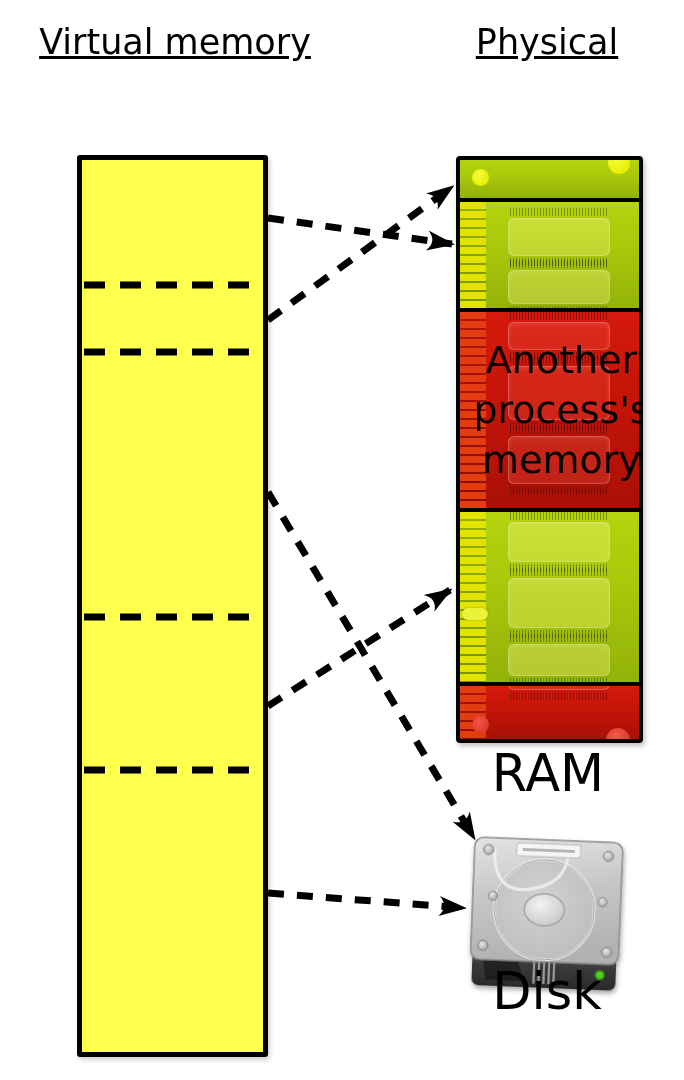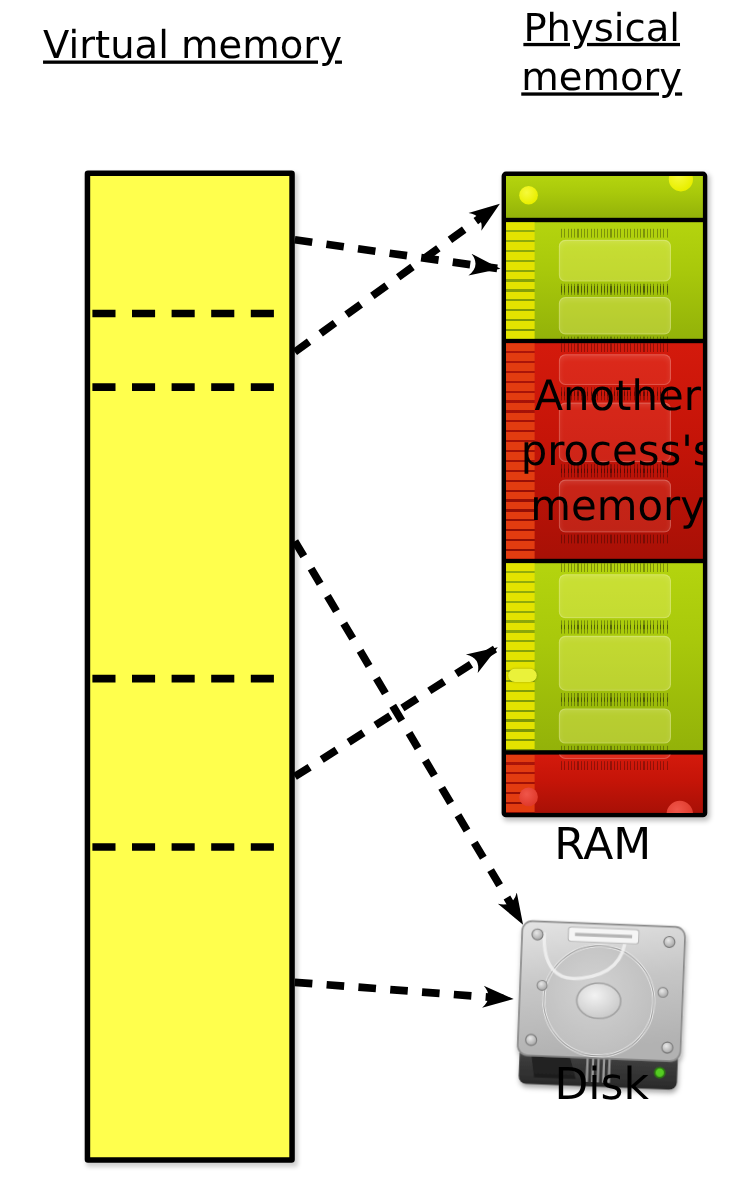--- a/index.html
+++ b/index.html
@@ -18,21 +18,21 @@
     width:684px;height:1080px;position:relative;overflow:hidden;
     background:#ffffff;
     font-family:"DejaVu Sans","Liberation Sans",sans-serif;
     color:var(--ink);
   }
   .title{
     position:absolute;text-align:center;
     font-size:35px;line-height:45px;font-weight:400;letter-spacing:0;text-decoration:underline;
   }
   #title-virtual{left:10px;top:20px;width:330px;}
-  #title-physical{left:430px;top:4px;width:234px;}
+  #title-physical{left:430px;top:20px;width:234px;}
 
   
   #vm-column{
     position:absolute;left:77px;top:155px;width:191px;height:902px;
     background:var(--vm-yellow);
     border:5px solid #000;border-radius:3px;box-sizing:border-box;
     box-shadow:2px 3px 4px rgba(0,0,0,0.18);
   }
 
   
@@ -69,36 +69,35 @@
   .chip::before{top:-10px;}
   .chip::after{bottom:-10px;}
   .chip-red{--chipfill:rgba(255,100,80,0.22);}
   .dot{position:absolute;border-radius:50%;background:radial-gradient(circle at 40% 35%,#f6fa3c,var(--dot-yellow) 70%);}
   .dot-red{background:radial-gradient(circle at 40% 35%,#f0564a,#e03a2c 70%);}
   #other-process-text{
     position:absolute;left:26px;right:2px;top:0;bottom:0;
     display:flex;align-items:center;justify-content:center;text-align:center;
     font-size:38px;line-height:1.32;color:#000;z-index:3;
   }
-  .big-label{position:absolute;font-size:40px;line-height:1;color:#000;text-align:center;}
+  .big-label{position:absolute;font-size:51px;line-height:1;color:#000;text-align:center;}
   #ram-label{left:448px;top:748px;width:200px;}
   #disk-label{left:447px;top:966px;width:200px;}
 
   
   #disk{position:absolute;left:462px;top:834px;width:172px;height:168px;}
 </style>
 </head>
 <body>
 
 <div class="title" id="title-virtual">
   <div>Virtual memory</div>
 </div>
 <div class="title" id="title-physical">
   <div>Physical</div>
-  <div>memory</div>
 </div>
 
 <div id="vm-column"></div>
 
 <div id="ram">
   <div class="seg seg-green" style="flex:0 0 38px">
     <div class="dot" style="left:12px;top:9px;width:17px;height:17px"></div>
     <div class="dot" style="left:148px;top:-8px;width:22px;height:22px"></div>
   </div>
   <div class="seg seg-green" style="flex:0 0 106px">

